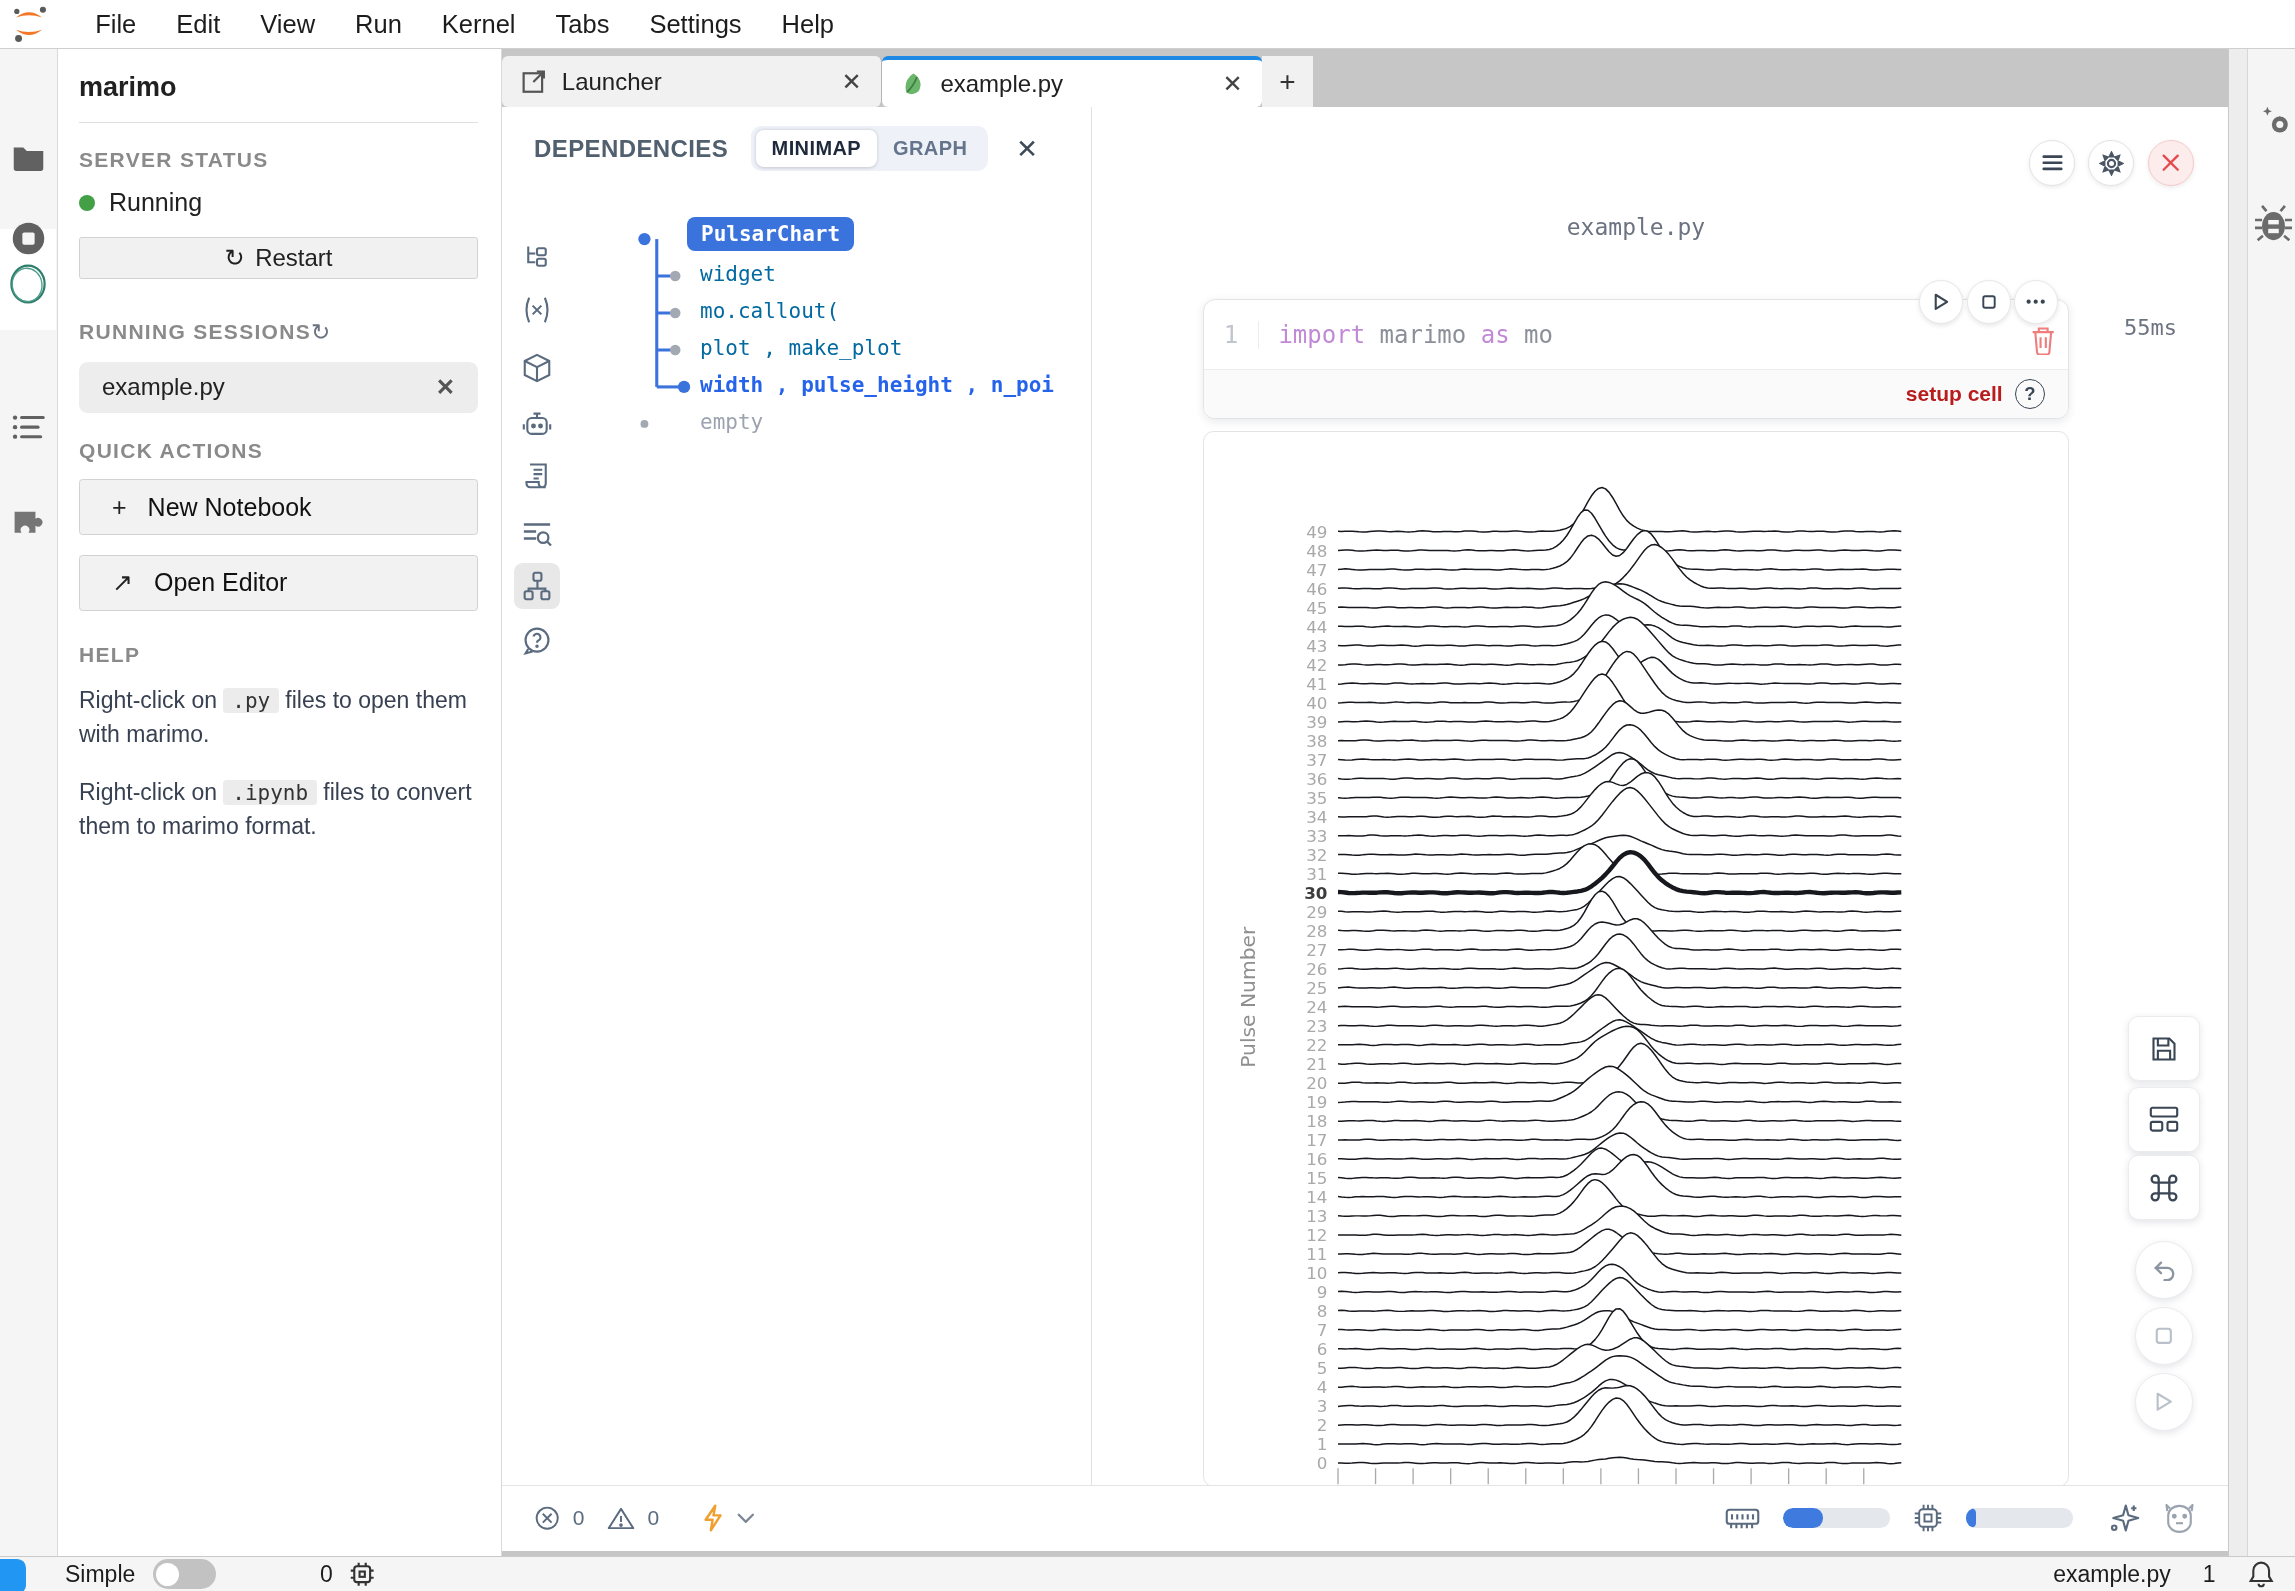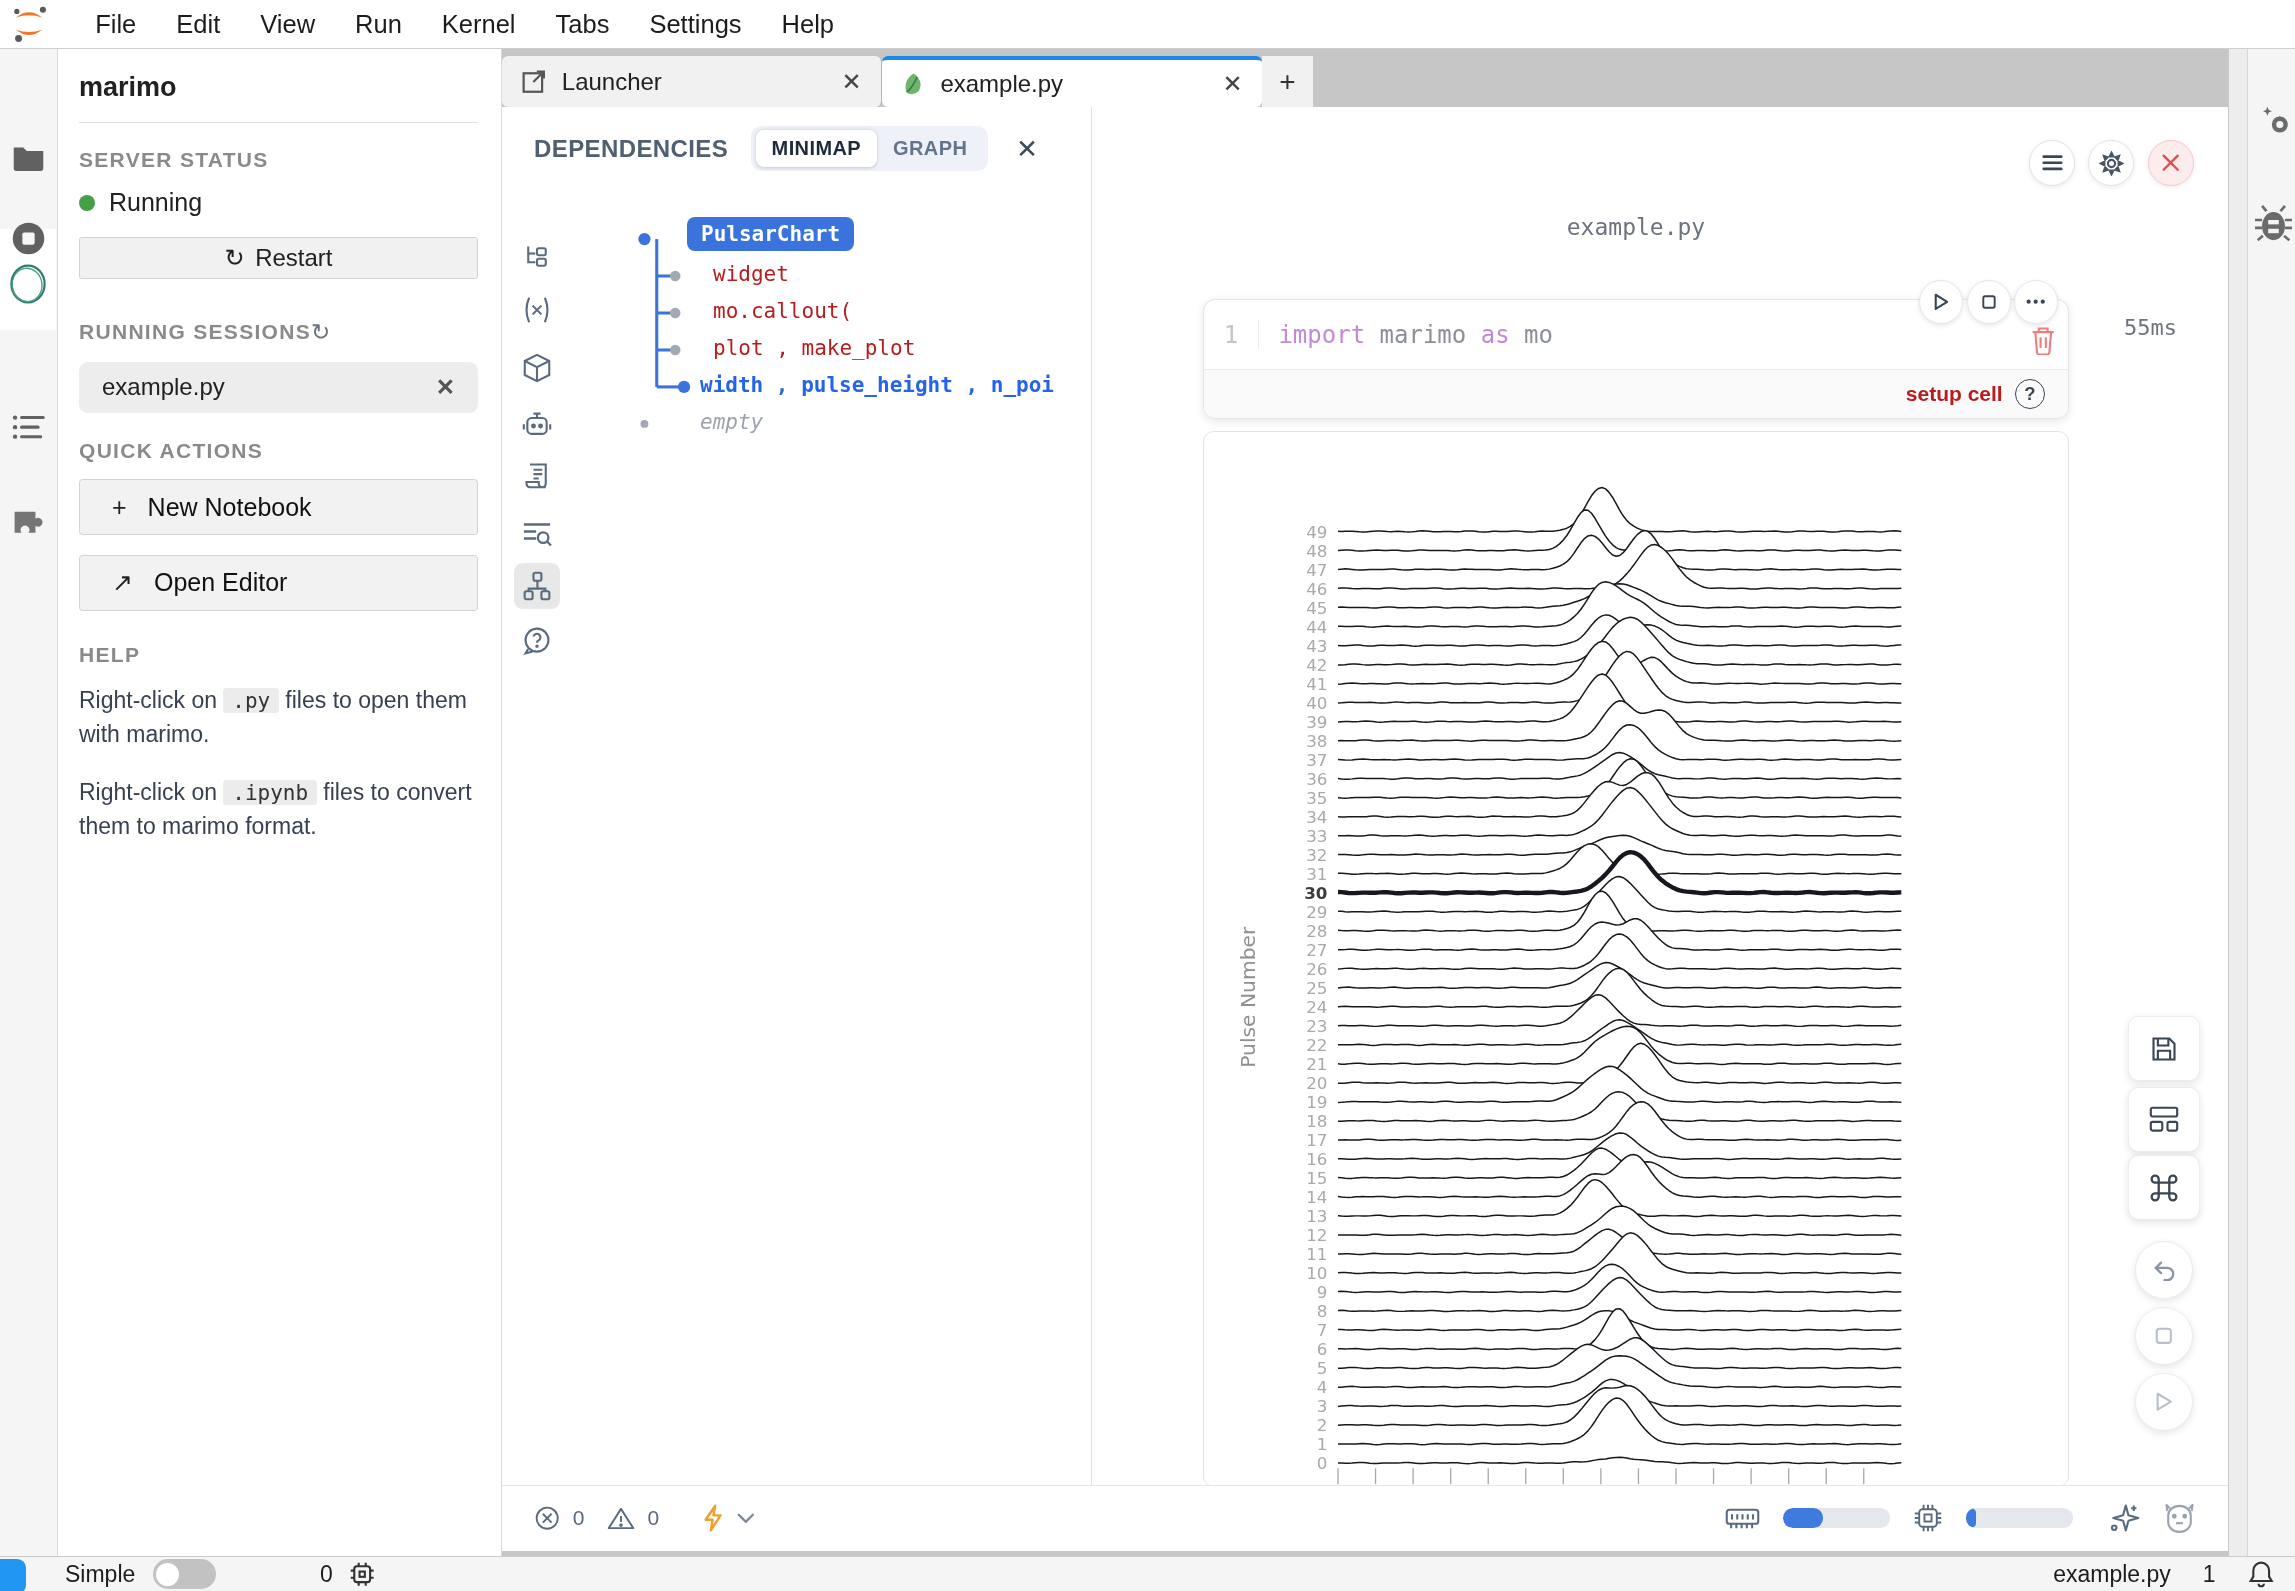--- a/index.html
+++ b/index.html
@@ -54,23 +54,23 @@
   .seg-btn { font-size:20px; font-weight:bold; padding:7px 16px; border-radius:8px; color:#64748b; cursor:pointer; letter-spacing:0.4px; }
   .seg-btn.active { background:#ffffff; color:#1e293b; box-shadow:0 0.9px 3.5px rgba(0,0,0,0.18); }
   .dep-close { font-size:26.4px; color:#3d4a57; margin-left:5.3px; cursor:pointer; }
   .dep-body { flex:1; display:flex; }
   .dep-icons { width:69px; position:relative; }
   .dep-ico { position:absolute; left:12.3px; width:46px; height:46px; display:flex; align-items:center; justify-content:center; border-radius:8.8px; cursor:pointer; }
   .dep-ico.selected { background:#e8e8e8; }
   .minimap { flex:1; position:relative; font-family:"DejaVu Sans Mono", monospace; }
   .mm-row { position:absolute; font-size:21px; white-space:nowrap; }
   .mm-pill { background:#3b73dc; color:#fff; font-weight:bold; border-radius:8px; padding:5.3px 14px; }
-  .mm-gray { color:#b91c1c;margin-left:13px; }
+  .mm-gray { color:#0369a1; }
   .mm-blue { color:#2563eb; font-weight:bold; }
-  .mm-empty { color:#9ca3af; font-style:italic; }
+  .mm-empty { color:#9ca3af; }
 
   
   .notebook { flex:1; position:relative; background:#ffffff; overflow:hidden; }
   .nb-circle { position:absolute; width:46px; height:46px; border-radius:50%; background:#fff; border:1.8px solid #e3e3e3; box-shadow:0 1.8px 5.3px rgba(0,0,0,0.08); display:flex; align-items:center; justify-content:center; cursor:pointer; }
   .nb-circle.red { background:#fdecec; border-color:#f6caca; }
   .nb-title { position:absolute; left:111px; width:866px; top:107px; text-align:center; font-family:"DejaVu Sans Mono", monospace; font-size:23px; color:#6b7280; }
 
   .cell { position:absolute; left:111px; top:192px; width:866px; background:#fff; border:1.8px solid #e3e3e6; border-radius:12.3px; box-shadow:0 2.6px 8.8px rgba(40,50,70,0.10); }
   .cell-code { height:69px; display:flex; align-items:center; position:relative; }
   .cell-ln { width:55px; text-align:center; font-family:"DejaVu Sans Mono", monospace; font-size:24px; color:#c0c4cc; border-right:1.8px solid #ececec; }

